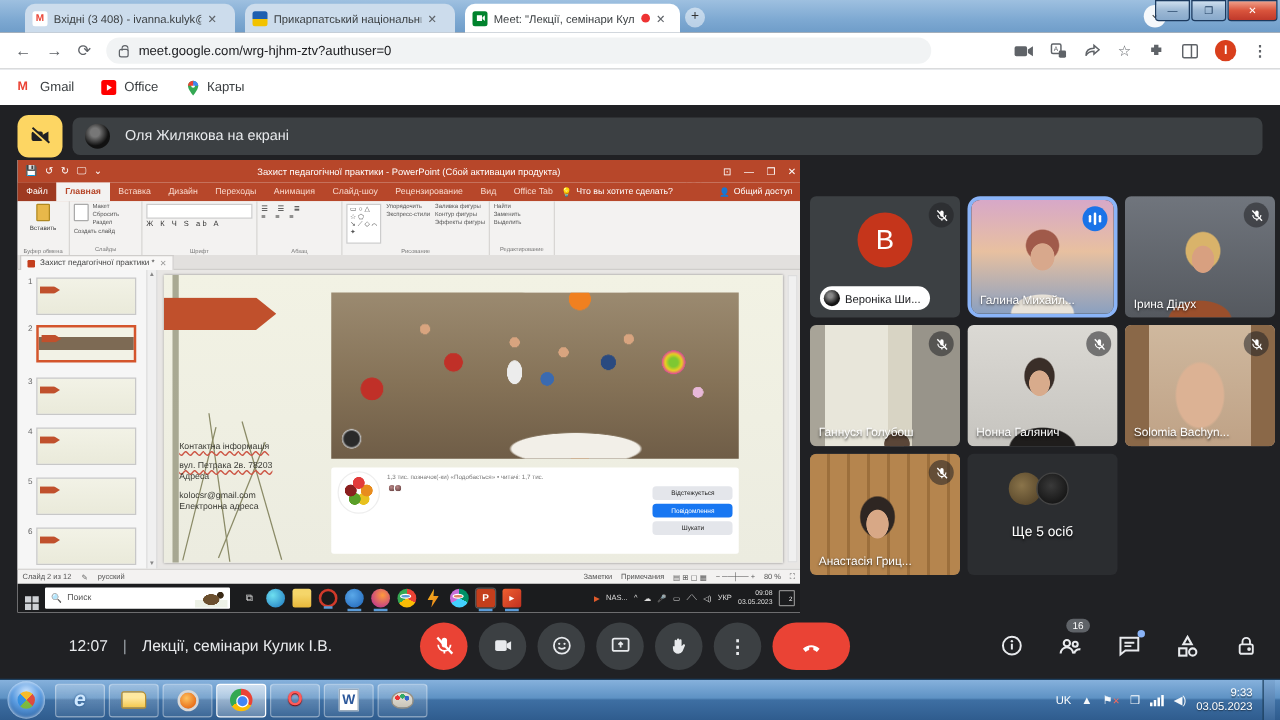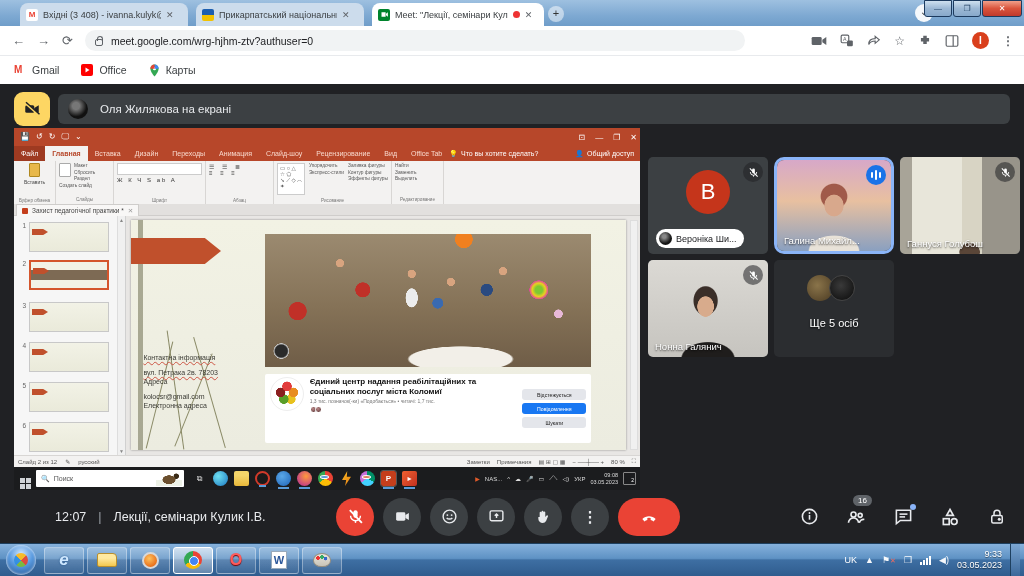--- a/index.html
+++ b/index.html
@@ -323,20 +323,21 @@
         </g>
       </svg>
       <div class="ppt-title">
         <div class="qat">
           <span>💾</span>
           <span>↺</span>
           <span>↻</span>
           <span>🖵</span>
           <span>⌄</span>
         </div>
+        <div class="t">Захист педагогічної практики - PowerPoint (Сбой активации продукта)</div>
         <div class="pptctl">
           <span>⊡</span>
           <span>—</span>
           <span>❐</span>
           <span>✕</span>
         </div>
       </div>
 
       <div class="ppt-tabs">
         <span class="ptab file">Файл</span>
@@ -463,21 +464,20 @@
               <div style="height:6px;"></div>
               <div class="u">вул. Петрака 2в. 78203</div>
               <div>Адреса</div>
               <div style="height:6px;"></div>
               <div>kolocsr@gmail.com</div>
               <div>Електронна адреса</div>
             </div>
             <div class="fbcard">
               <div class="fblogo"></div>
               <div class="fbmid">
-                <div class="fbtitle">Єдиний центр надання реабілітаційних та соціальних послуг міста Коломиї</div>
                 <div class="fbstats">1,3 тис. позначок(-ки) «Подобається» • читачі: 1,7 тис.</div>
                 <div class="fbavs">
                     <i></i>
                     <i></i>
                   </div>
               </div>
               <div class="fbbtns">
                 <div class="fbb">Відстежується</div>
                 <div class="fbb blue">Повідомлення</div>
                 <div class="fbb">Шукати</div>
@@ -575,20 +575,36 @@
           radial-gradient(ellipse 36px 22px at 50% 100%,#e8e2d8 68%,transparent 72%),
           linear-gradient(180deg,#d7a8c8 0%,#e8c0a0 45%,#8aa0c0 100%);"></div>
         <div class="audioind">
           <i style="height:6px;"></i>
             <i style="height:10px;"></i>
             <i style="height:6px;"></i>
         </div>
         <div class="nm">Галина Михайл...</div>
       </div>
 
+      <div class="tile">
+        <div class="photo" style="background:
+          radial-gradient(ellipse 14px 17px at 52% 52%,#d8a080 62%,transparent 66%),
+          radial-gradient(ellipse 23px 25px at 52% 45%,#d9b36a 58%,transparent 63%),
+          radial-gradient(ellipse 36px 22px at 50% 102%,#9a4f2c 68%,transparent 72%),
+          linear-gradient(180deg,#70757d,#55595f);"></div>
+        <div class="micoff">
+          <svg width="11" height="11" viewBox="0 0 24 24">
+              <rect x="9" y="3" width="6" height="11" rx="3" fill="#fff"></rect>
+              <path d="M5 11a7 7 0 0 0 14 0" fill="none" stroke="#fff" stroke-width="2"></path>
+              <line x1="12" y1="18" x2="12" y2="21" stroke="#fff" stroke-width="2"></line>
+              <line x1="4" y1="3" x2="21" y2="21" stroke="#fff" stroke-width="2.4"></line>
+            </svg>
+        </div>
+        <div class="nm">Ірина Дідух</div>
+      </div>
 
       <div class="tile">
         <div class="photo" style="background:
           radial-gradient(ellipse 15px 13px at 58% 98%,#5a4638 66%,transparent 70%),
           radial-gradient(ellipse 10px 8px at 58% 104%,#c89878 70%,transparent 74%),
           linear-gradient(90deg,#a8a498 0 10%,#e8e6da 10% 52%,#d8d4c4 52% 68%,#98948a 68% 100%);"></div>
         <div class="micoff">
           <svg width="11" height="11" viewBox="0 0 24 24">
               <rect x="9" y="3" width="6" height="11" rx="3" fill="#fff"></rect>
               <path d="M5 11a7 7 0 0 0 14 0" fill="none" stroke="#fff" stroke-width="2"></path>
@@ -609,21 +625,51 @@
           <svg width="11" height="11" viewBox="0 0 24 24">
               <rect x="9" y="3" width="6" height="11" rx="3" fill="#fff"></rect>
               <path d="M5 11a7 7 0 0 0 14 0" fill="none" stroke="#fff" stroke-width="2"></path>
               <line x1="12" y1="18" x2="12" y2="21" stroke="#fff" stroke-width="2"></line>
               <line x1="4" y1="3" x2="21" y2="21" stroke="#fff" stroke-width="2.4"></line>
             </svg>
         </div>
         <div class="nm">Нонна Галянич</div>
       </div>
 
-
+      <div class="tile">
+        <div class="photo" style="background:
+          radial-gradient(ellipse 28px 38px at 50% 58%,#dcb294 66%,transparent 72%),
+          linear-gradient(90deg,#8a6848 0 16%,transparent 16% 84%,#8a6848 84%),
+          linear-gradient(180deg,#cfb89e,#bfa286);"></div>
+        <div class="micoff">
+          <svg width="11" height="11" viewBox="0 0 24 24">
+              <rect x="9" y="3" width="6" height="11" rx="3" fill="#fff"></rect>
+              <path d="M5 11a7 7 0 0 0 14 0" fill="none" stroke="#fff" stroke-width="2"></path>
+              <line x1="12" y1="18" x2="12" y2="21" stroke="#fff" stroke-width="2"></line>
+              <line x1="4" y1="3" x2="21" y2="21" stroke="#fff" stroke-width="2.4"></line>
+            </svg>
+        </div>
+        <div class="nm">Solomia Bachyn...</div>
+      </div>
+
+      <div class="tile">
+        <div class="photo" style="background:
+          radial-gradient(ellipse 14px 18px at 45% 58%,#d8a886 62%,transparent 66%),
+          radial-gradient(ellipse 23px 27px at 45% 52%,#2e2622 58%,transparent 63%),
+          repeating-linear-gradient(90deg,#b5854e 0 14px,#9c6f3c 14px 16px);"></div>
+        <div class="micoff">
+          <svg width="11" height="11" viewBox="0 0 24 24">
+              <rect x="9" y="3" width="6" height="11" rx="3" fill="#fff"></rect>
+              <path d="M5 11a7 7 0 0 0 14 0" fill="none" stroke="#fff" stroke-width="2"></path>
+              <line x1="12" y1="18" x2="12" y2="21" stroke="#fff" stroke-width="2"></line>
+              <line x1="4" y1="3" x2="21" y2="21" stroke="#fff" stroke-width="2.4"></line>
+            </svg>
+        </div>
+        <div class="nm">Анастасія Гриц...</div>
+      </div>
 
       <div class="tile" style="background:#2b2d30;">
         <div class="ovav">
           <i style="left:0;background:radial-gradient(circle at 40% 40%,#8a744a,#4a3a22);"></i>
           <i style="left:22px;background:radial-gradient(circle at 45% 40%,#3a3a3a,#0a0a0a);border:1px solid #444;"></i>
         </div>
         <div class="nm center">Ще 5 осіб</div>
       </div>
 
     </div>

